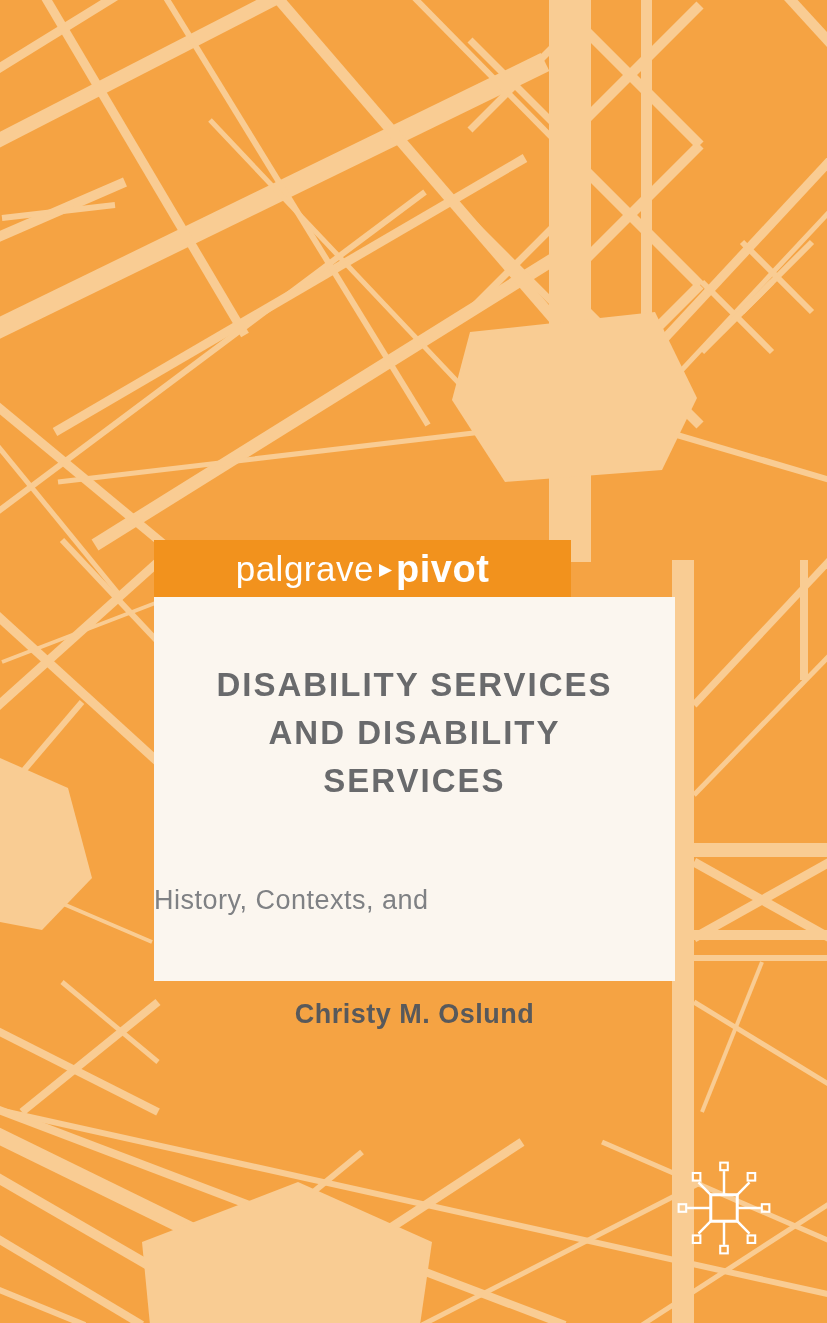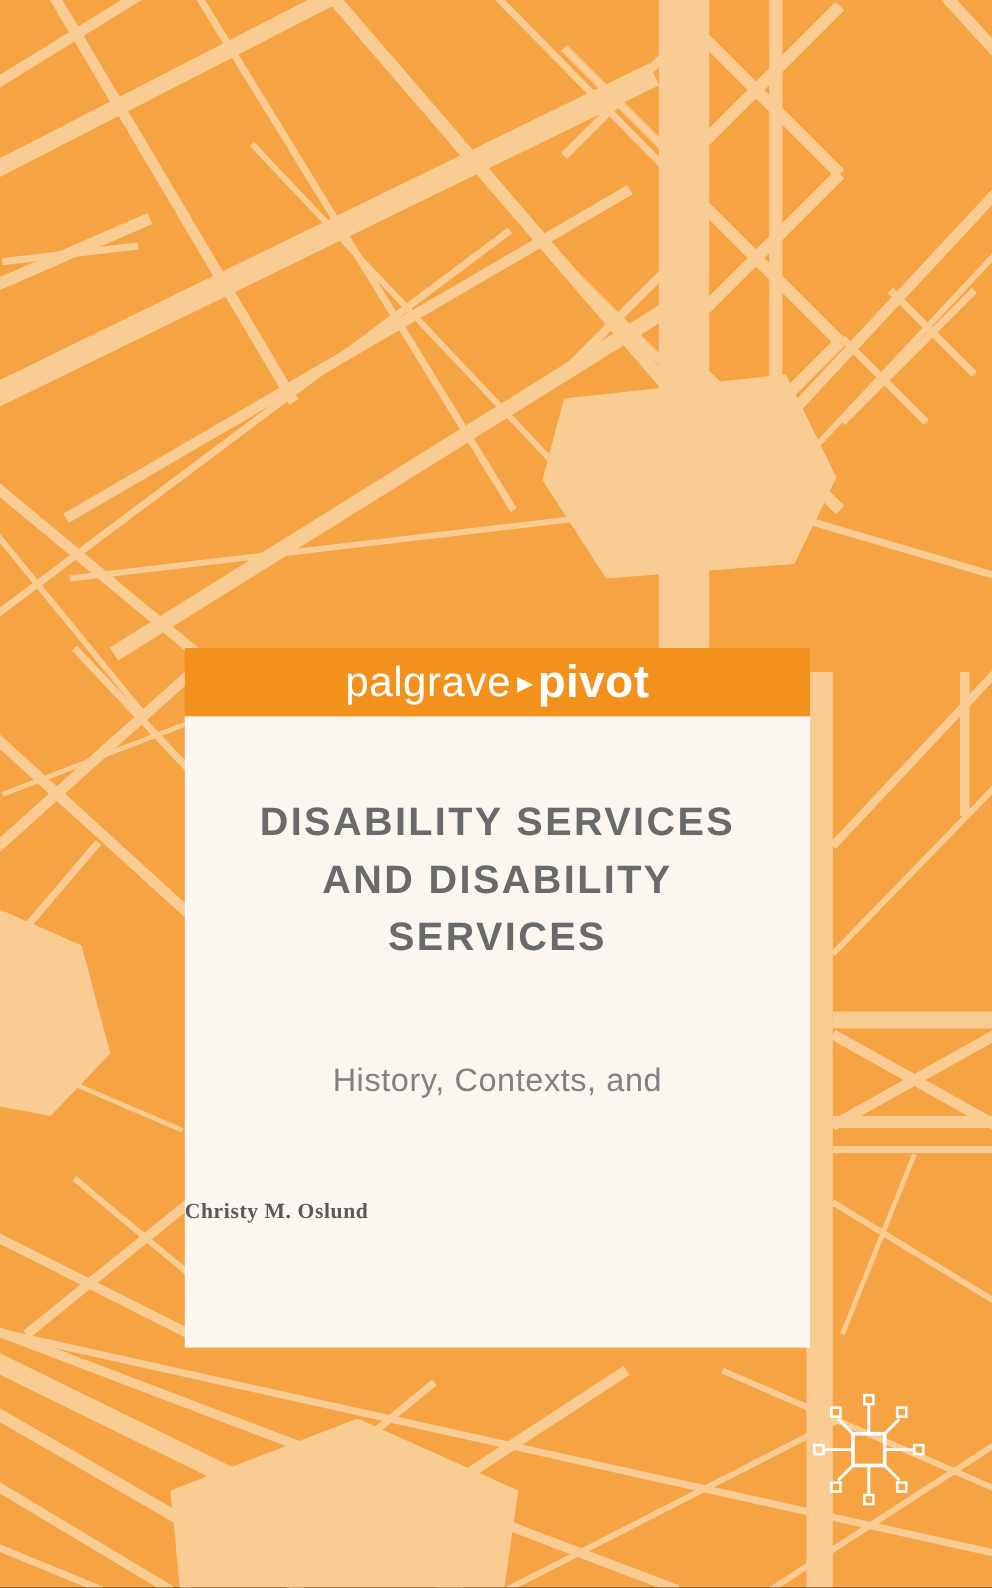--- a/index.html
+++ b/index.html
@@ -18,50 +18,50 @@
     width:827px;height:1323px;
     overflow:hidden;
     background:var(--background-orange);
     font-family:"Liberation Sans","DejaVu Sans",sans-serif;
   }
   .bg-svg{position:absolute;inset:0;display:block;}
   .truss-stroke{stroke:var(--pattern-light);fill:none;}
   .truss-fill{fill:var(--pattern-light);stroke:none;}
 
   .banner{
-    position:absolute;left:154px;top:540px;width:521px;height:57px;
+    position:absolute;left:154px;top:540px;width:417px;height:57px;
     background:var(--banner-orange);
     display:flex;align-items:center;justify-content:center;
   }
   .logo{display:flex;align-items:center;color:var(--logo-white);line-height:1;}
   .logo .palgrave{font-size:35px;font-weight:400;letter-spacing:0.5px;}
   .logo .arrow{font-size:17px;margin:2px 4px 0 5px;}
   .logo .pivot{font-size:38px;font-weight:700;letter-spacing:0.5px;}
 
   .panel{
-    position:absolute;left:154px;top:597px;width:521px;height:526px;
+    position:absolute;left:154px;top:597px;width:521px;height:384px;
     background:var(--panel-cream);
   }
   .title-block{
     position:absolute;top:64px;left:0;right:0;
     text-align:center;
     color:var(--title-gray);
     font-size:33px;font-weight:700;letter-spacing:2px;line-height:48px;
   }
   .subtitle-block{
     position:absolute;top:285px;left:0;right:0;
-    text-align:center;
+    text-align:left;
     color:var(--subtitle-gray);
     font-size:27px;font-weight:400;letter-spacing:0.5px;line-height:37px;
   }
   .author-line{
     position:absolute;top:402px;left:0;right:0;
-    text-align:left;
+    text-align:center;
     color:var(--author-gray);
-    font-size:18px;font-weight:700;letter-spacing:0.5px;font-family:Liberation Serif, serif;
+    font-size:27px;font-weight:700;letter-spacing:0.5px;
   }
   .pivot-mark{
     position:absolute;left:672px;top:1156px;width:104px;height:104px;
   }
   .pivot-mark svg{display:block;width:100%;height:100%;}
 </style>
 </head>
 <body>
 
 <div class="cover">

